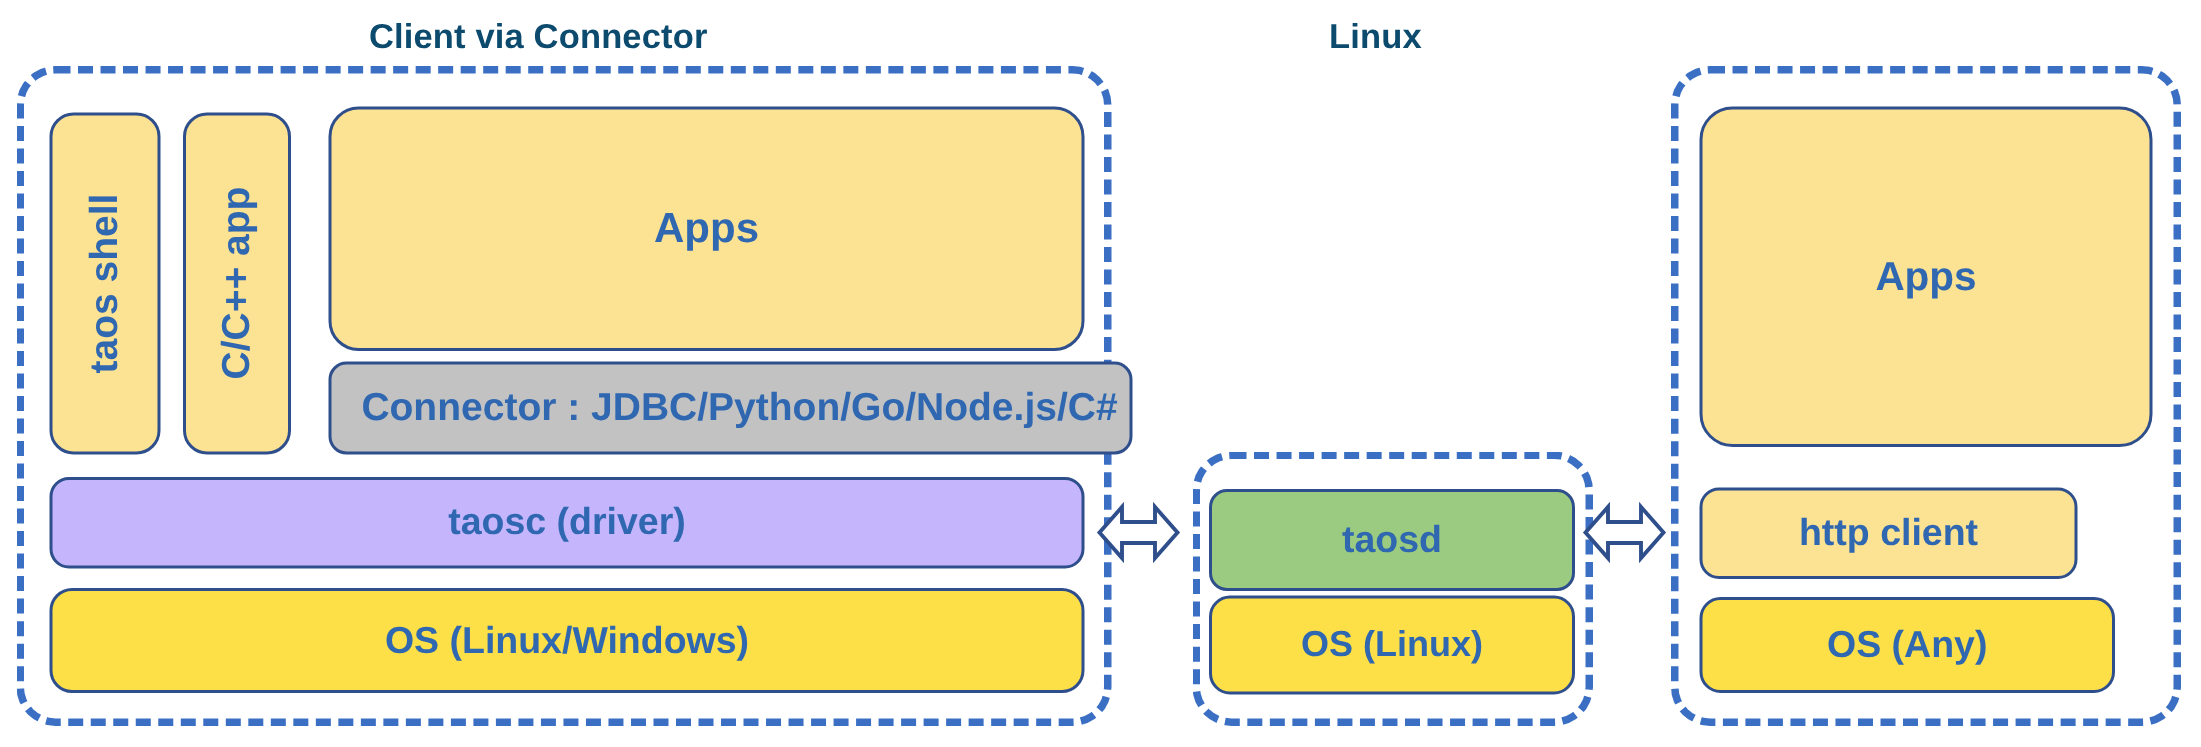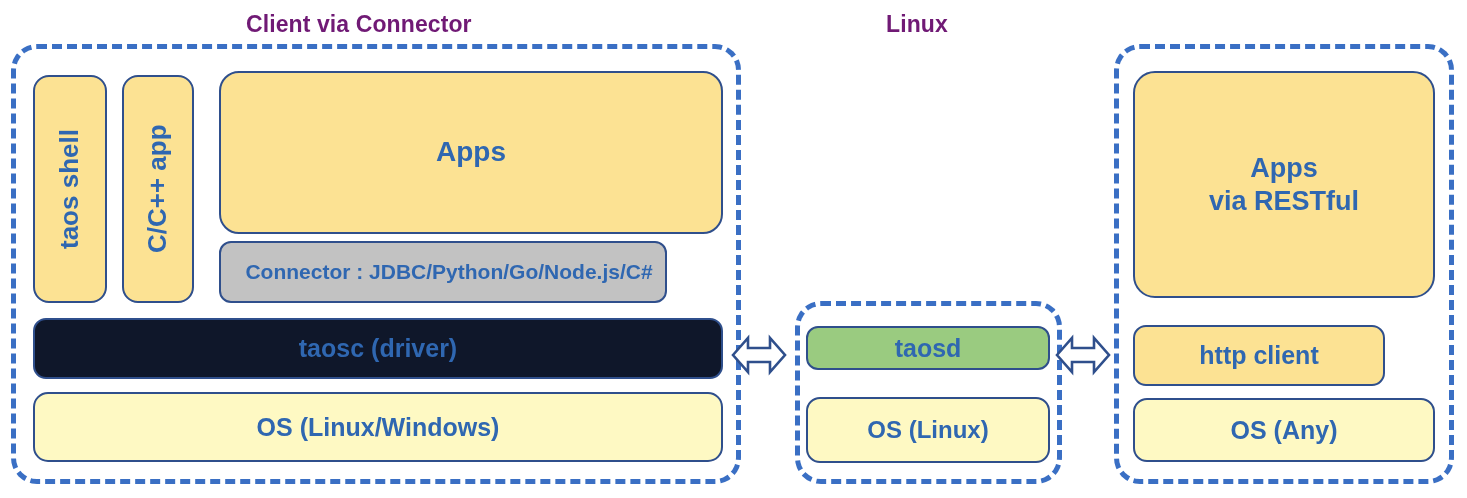--- a/index.html
+++ b/index.html
@@ -18,21 +18,21 @@
     height: 498px;
     background: #ffffff;
     overflow: hidden;
   }
 
   
   .col-title {
     position: absolute;
     font-weight: bold;
     font-size: 23px;
-    color: #701a75;
+    color: #0c4a6e;
     white-space: nowrap;
     letter-spacing: 0.1px;
   }
   #title-connector { left: 246px; top: 11px; }
   #title-server    { left: 886px; top: 11px; }
   #title-restful   { left: 1172px; top: 11px; }
 
   
   .dashed-group {
     position: absolute;
@@ -53,46 +53,46 @@
     border-radius: 14px;
     display: flex;
     align-items: center;
     justify-content: center;
     text-align: center;
     color: #2f67b1;
     font-weight: bold;
     line-height: 1.22;
   }
   .box.yellow { background: #fce293; }
-  .box.orange { background: #0f172a; }
-  .box.blue   { background: #fef9c3; }
+  .box.orange { background: #c4b5fd; }
+  .box.blue   { background: #fde047; }
   .box.green  { background: #9acb80; }
   .box.gray   { background: #c2c2c2; }
 
   .box.vertical {
     writing-mode: vertical-rl;
     transform: rotate(180deg);
   }
 
   
   #box-taos-shell  { left: 33px;  top: 75px;  width: 74px;  height: 228px; font-size: 26px; border-radius: 16px; }
   #box-cpp-app     { left: 122px; top: 75px;  width: 72px;  height: 228px; font-size: 26px; border-radius: 16px; }
   #box-apps        { left: 219px; top: 71px;  width: 504px; height: 163px; font-size: 28px; border-radius: 20px; }
-  #box-connector   { left: 219px; top: 241px; width: 448px; height: 62px;  font-size: 21px; border-radius: 12px; padding-left: 12px; }
+  #box-connector   { left: 219px; top: 241px; width: 536px; height: 62px;  font-size: 26px; border-radius: 12px; padding-left: 12px; }
   #box-taosc       { left: 33px;  top: 318px; width: 690px; height: 61px;  font-size: 25px; border-radius: 13px; }
   #box-os-client   { left: 33px;  top: 392px; width: 690px; height: 70px;  font-size: 25px; border-radius: 15px; }
 
   
-  #box-taosd       { left: 806px; top: 326px; width: 244px; height: 44px; font-size: 25px; border-radius: 12px; }
+  #box-taosd       { left: 806px; top: 326px; width: 244px; height: 68px; font-size: 25px; border-radius: 12px; }
   #box-os-linux    { left: 806px; top: 397px; width: 244px; height: 66px; font-size: 24px; border-radius: 14px; }
 
   
   #box-apps-rest   { left: 1133px; top: 71px;  width: 302px; height: 227px; font-size: 27px; border-radius: 22px; }
   #box-http-client { left: 1133px; top: 325px; width: 252px; height: 61px;  font-size: 25px; border-radius: 13px; }
-  #box-os-any      { left: 1133px; top: 398px; width: 302px; height: 64px;  font-size: 25px; border-radius: 14px; }
+  #box-os-any      { left: 1133px; top: 398px; width: 277px; height: 64px;  font-size: 25px; border-radius: 14px; }
 
   
   .arrow {
     position: absolute;
     width: 56px;
     height: 50px;
   }
   #arrow-left  { left: 731px;  top: 330px; }
   #arrow-right { left: 1055px; top: 330px; }
   .arrow svg { display: block; width: 100%; height: 100%; }
@@ -125,21 +125,20 @@
 
   <div class="box blue" id="box-os-client">OS (Linux/Windows)</div>
 
   <div class="box green" id="box-taosd">taosd</div>
 
   <div class="box blue" id="box-os-linux">OS (Linux)</div>
 
   <div class="box yellow" id="box-apps-rest">
     <span style="display:block">
       <span>Apps</span><br>
-      <span>via RESTful</span>
     </span>
   </div>
 
   <div class="box yellow" id="box-http-client">http client</div>
 
   <div class="box blue" id="box-os-any">OS (Any)</div>
 
   <div class="arrow" id="arrow-left">
     <svg viewBox="0 0 56 50" xmlns="http://www.w3.org/2000/svg">
       <polygon points="2,25 17,8 17,18 39,18 39,8 54,25 39,42 39,32 17,32 17,42" fill="#ffffff" stroke="#2f4f8c" stroke-width="2.6" stroke-linejoin="miter"></polygon>

